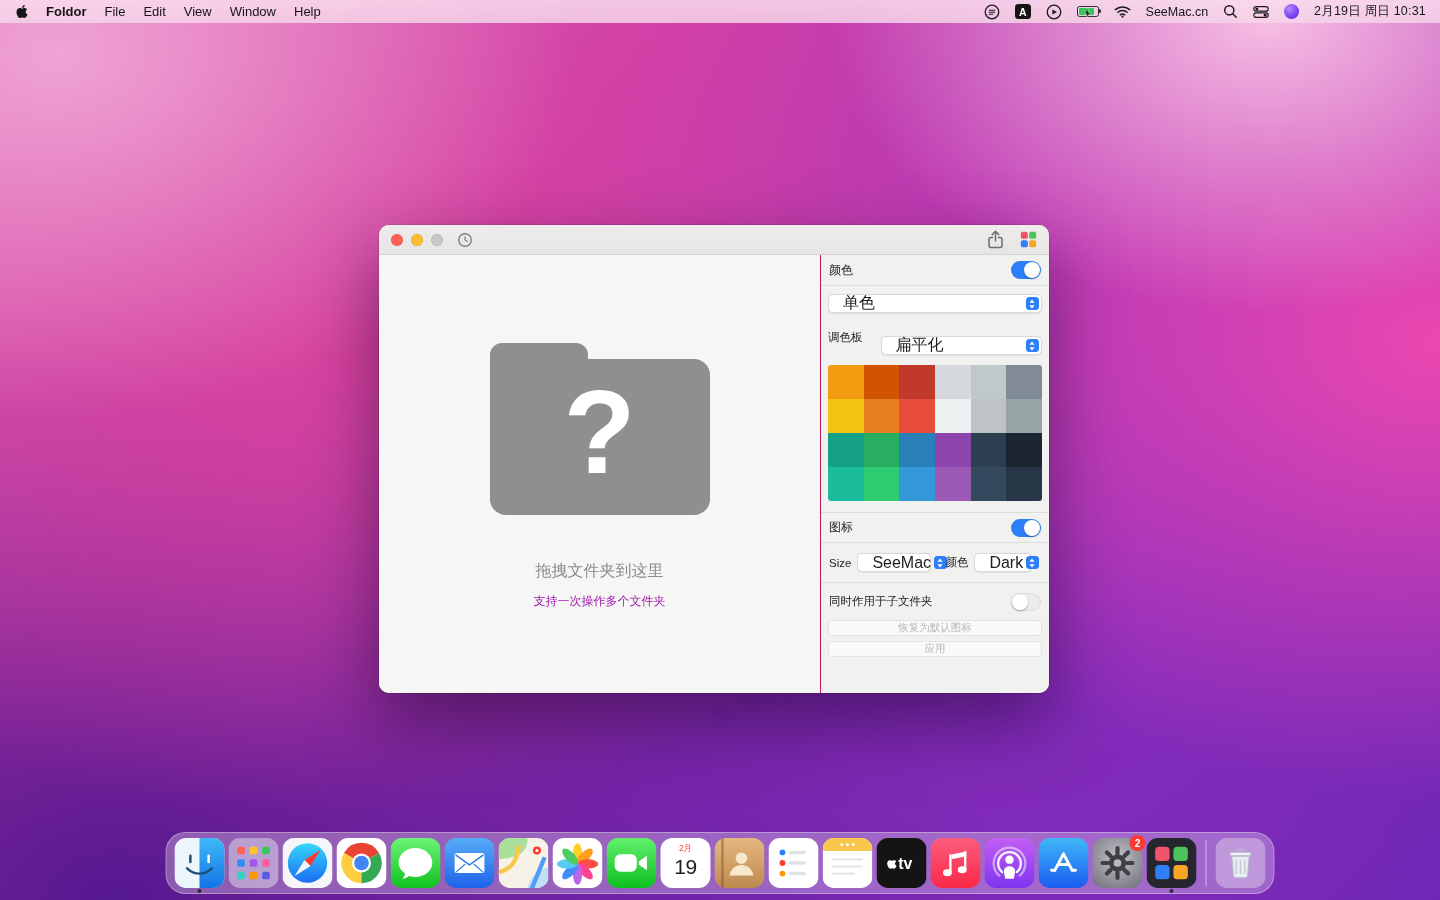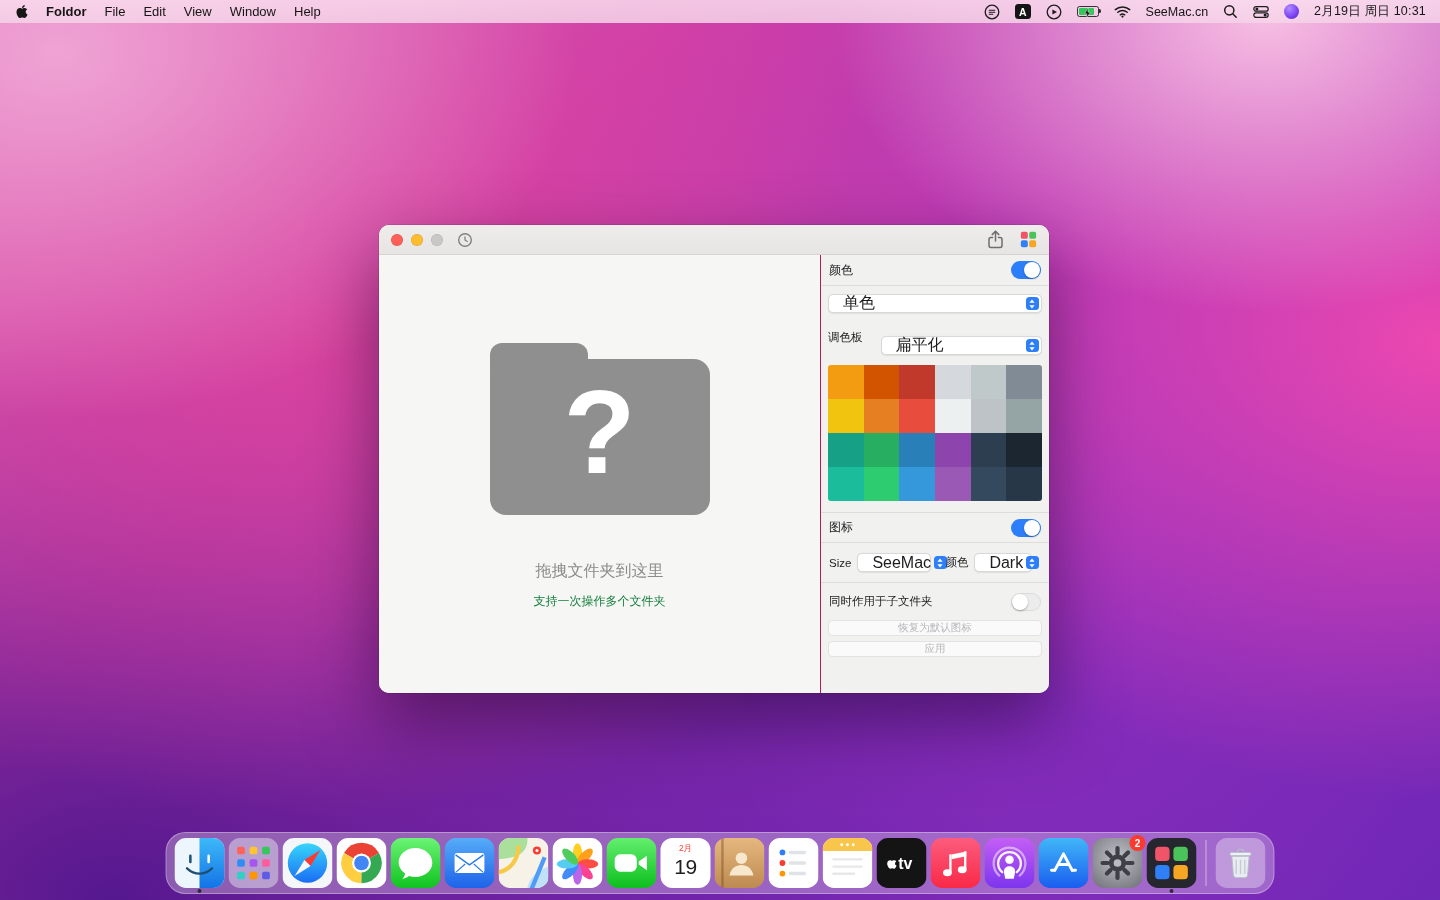--- a/index.html
+++ b/index.html
@@ -54,21 +54,21 @@
   .content { flex:1; display:flex; min-height:0; }
 
   
   .drop-pane { flex:1; background:#f6f6f5; display:flex; flex-direction:column; align-items:center; padding-top:88px; }
   .folder { position:relative; width:220px; height:172px; }
   .folder-tab { position:absolute; left:0; top:0; width:98px; height:30px; background:#8f8f8f; border-radius:12px 12px 0 0; }
   .folder-body { position:absolute; left:0; right:0; top:16px; bottom:0; background:#8f8f8f; border-radius:16px;
     display:flex; align-items:center; justify-content:center; }
   .qmark { font-size:118px; font-weight:600; color:#ffffff; line-height:1; padding-bottom:10px; }
   .drop-title { margin-top:46px; font-size:16px; color:#8b8b8b; }
-  .drop-sub { margin-top:11px; font-size:12px; color:#15803d; }
+  .drop-sub { margin-top:11px; font-size:12px; color:#a21caf; }
 
   
   .sidebar { width:229px; flex:none; background:#f1f1f0; border-left:1px solid #be185d;
     display:flex; flex-direction:column; font-size:11.5px; color:#1d1d1f; }
   .side-row { display:flex; align-items:center; justify-content:space-between; padding:0 8px; flex:none; }
   .header-row { height:31px; border-bottom:1px solid #dddddc; font-size:12px; }
   .icon-header { border-top:1px solid #dddddc; }
   .choose-row { height:33px; border-bottom:1px solid #dddddc; }
   .muted { color:#909095; }
   .select { background:#fff; border:1px solid #d9d9d8; border-radius:5px; height:19px;

